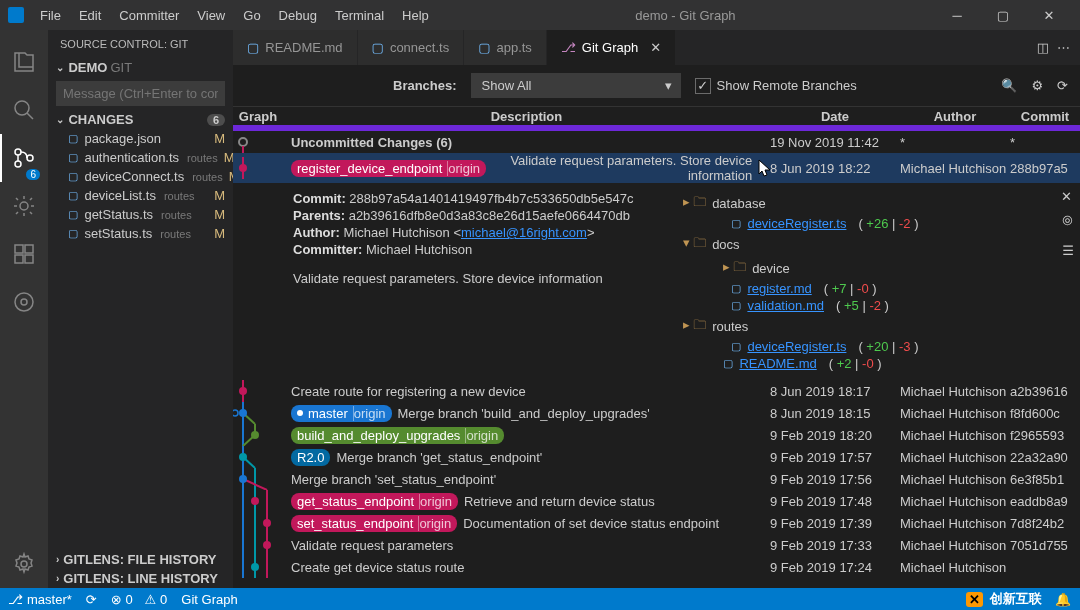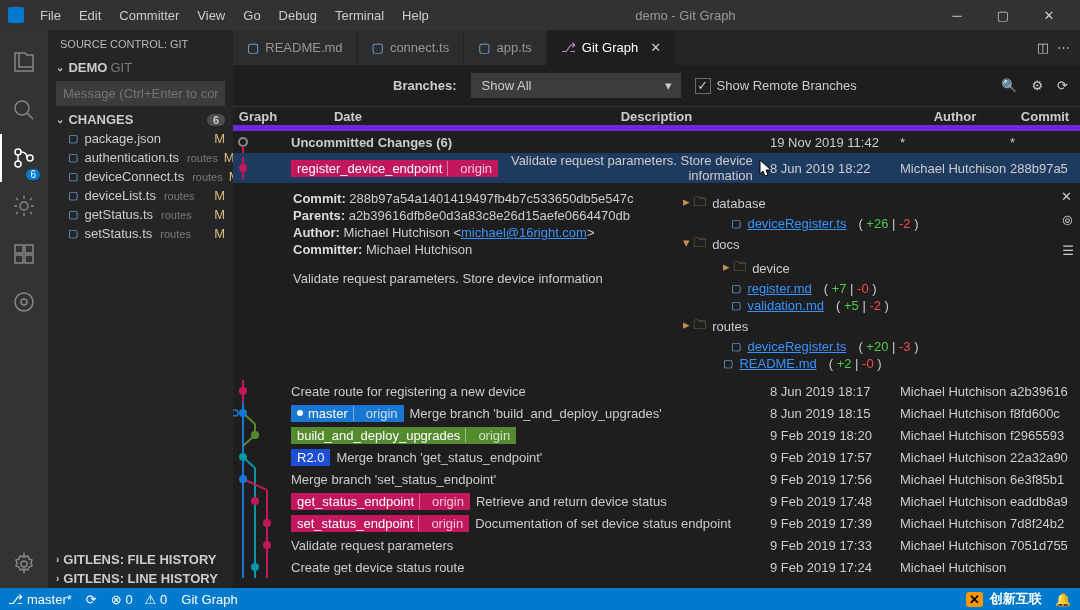--- a/index.html
+++ b/index.html
@@ -51,26 +51,26 @@
 .c-auth{width:110px;}
 .c-commit{width:70px;}
 .gg-body{flex:1;overflow-y:auto;}
 .row{display:flex;min-height:22px;align-items:center;font-size:12.5px;}
 .row .graph{width:50px;position:relative;height:100%;}
 .row .desc{flex:1;display:flex;align-items:center;gap:6px;padding-left:8px;overflow:hidden;text-align:right;}
 .row .date{width:130px;color:#ccc;}
 .row .auth{width:110px;color:#ccc;white-space:nowrap;overflow:hidden;}
 .row .commit{width:70px;color:#ccc;}
 .row.sel{background:#1e3a5f;}
-.ref{padding:1px 6px;border-radius:0;font-size:11px;color:#fff;display:inline-flex;align-items:center;gap:5px;}
+.ref{padding:1px 6px;border-radius:8px;font-size:11px;color:#fff;display:inline-flex;align-items:center;gap:5px;}
 .ref.pink{background:#c2185b;}
 .ref.blue{background:#1976d2;}
 .ref.green{background:#558b2f;}
-.ref.cyan{background:#1d4ed8;}
-.ref .origin{color:rgba(255,255,255,.75);border-left:1px solid rgba(255,255,255,.4);padding-left:12px;}
+.ref.cyan{background:#0369a1;}
+.ref .origin{color:rgba(255,255,255,.75);border-left:1px solid rgba(255,255,255,.4);padding-left:0;}
 .row.uncom .desc{font-weight:bold;color:#ccc;}
 .row .star{color:#ccc;}
 .details{background:#1e1e1e;padding:8px 12px 8px 60px;display:flex;gap:20px;position:relative;}
 .details .info{flex:0 0 370px;}
 .details .info p{margin-bottom:2px;}
 .details .info b{color:#ddd;}
 .details .files{flex:1;}
 .details .tree-item{display:flex;align-items:center;gap:6px;padding:1px 0;}
 .details .tree-item.d1{padding-left:0;}
 .details .tree-item.d2{padding-left:40px;}
@@ -265,22 +265,22 @@
         </div>
       <div class="tbicons">
         <span>🔍</span>
         <span>⚙</span>
         <span>⟳</span>
       </div>
     </div>
 
     <div class="gg-hdr">
       <div class="col-name c-graph">Graph</div>
+      <div class="col-name c-desc">Description</div>
       <div class="col-name c-date">Date</div>
-      <div class="col-name c-desc">Description</div>
       <div class="col-name c-auth">Author</div>
       <div class="col-name c-commit">Commit</div>
     </div>
 
     <div class="gg-body">
       <div class="row uncom">
         <div class="graph">
             <svg width="50" height="22">
               <circle cx="10" cy="11" r="4" fill="none" stroke="#888" stroke-width="2"></circle>
               <line x1="10" y1="15" x2="10" y2="22" stroke="#c2185b" stroke-width="2"></line>

